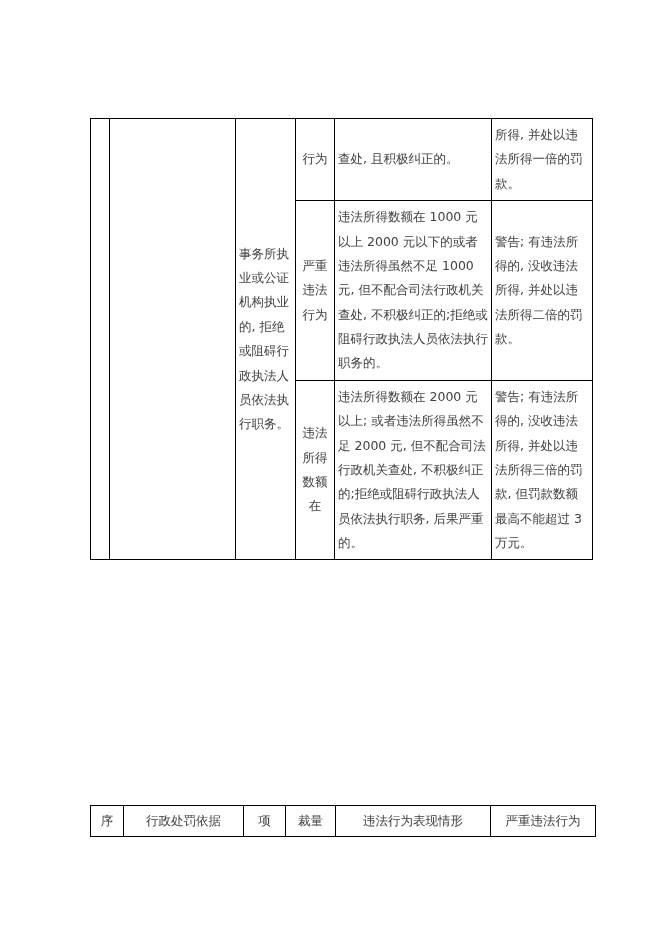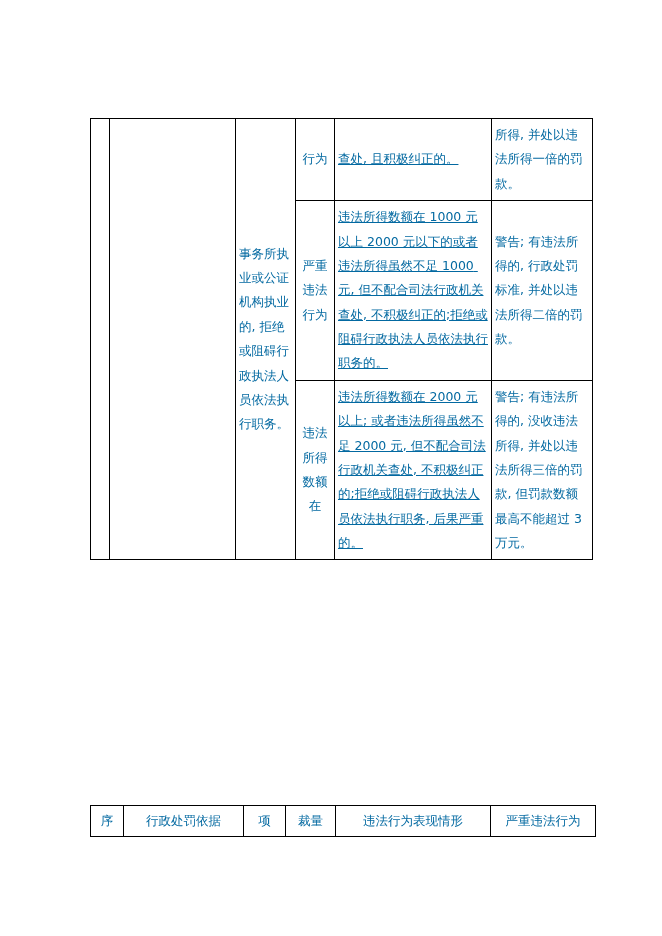--- a/index.html
+++ b/index.html
@@ -24,34 +24,34 @@
   table.doc-table {
     border-collapse: collapse;
     table-layout: fixed;
   }
   table.doc-table td {
     border: 1px solid #000000;
     vertical-align: middle;
     padding: 4px 3px;
     font-size: 12.5px;
     line-height: 1.95;
-    color: #0369a1;
+    color: #404040;
   }
   
   #main-table {
     position: absolute;
     left: 90px;
     top: 118px;
     width: 490px;
   }
   #main-table td.c-empty1 { width: 18px; padding: 0; }
   #main-table td.c-basis  { width: 125px; padding: 0; }
   #main-table td.c-item   { width: 53px; }
   #main-table td.c-level  { width: 32px; }
-  #main-table td.c-situation { width: 150px; text-decoration: underline; }
+  #main-table td.c-situation { width: 150px; }
   #main-table td.c-standard  { width: 94px; }
 
   .cell-text {
     display: block;
     word-break: break-all;
     white-space: pre-wrap;
   }
   .lvl-cell {
     text-align: center;
     line-height: 1.95;
@@ -101,21 +101,21 @@
         </td>
       </tr>
       <tr>
         <td class="c-level lvl-cell">
           <span class="cell-text">严重违法行为</span>
         </td>
         <td class="c-situation">
           <span class="cell-text">违法所得数额在 1000 元以上 2000 元以下的或者违法所得虽然不足 1000 元, 但不配合司法行政机关查处, 不积极纠正的;拒绝或阻碍行政执法人员依法执行职务的。</span>
         </td>
         <td class="c-standard">
-          <span class="cell-text">警告; 有违法所得的, 行政处罚标准, 并处以违法所得二倍的罚款。</span>
+          <span class="cell-text">警告; 有违法所得的, 没收违法所得, 并处以违法所得二倍的罚款。</span>
         </td>
       </tr>
       <tr>
         <td class="c-level lvl-cell">
           <span class="cell-text">违法所得数额在</span>
         </td>
         <td class="c-situation">
           <span class="cell-text">违法所得数额在 2000 元以上; 或者违法所得虽然不足 2000 元, 但不配合司法行政机关查处, 不积极纠正的;拒绝或阻碍行政执法人员依法执行职务, 后果严重的。</span>
         </td>
         <td class="c-standard">

